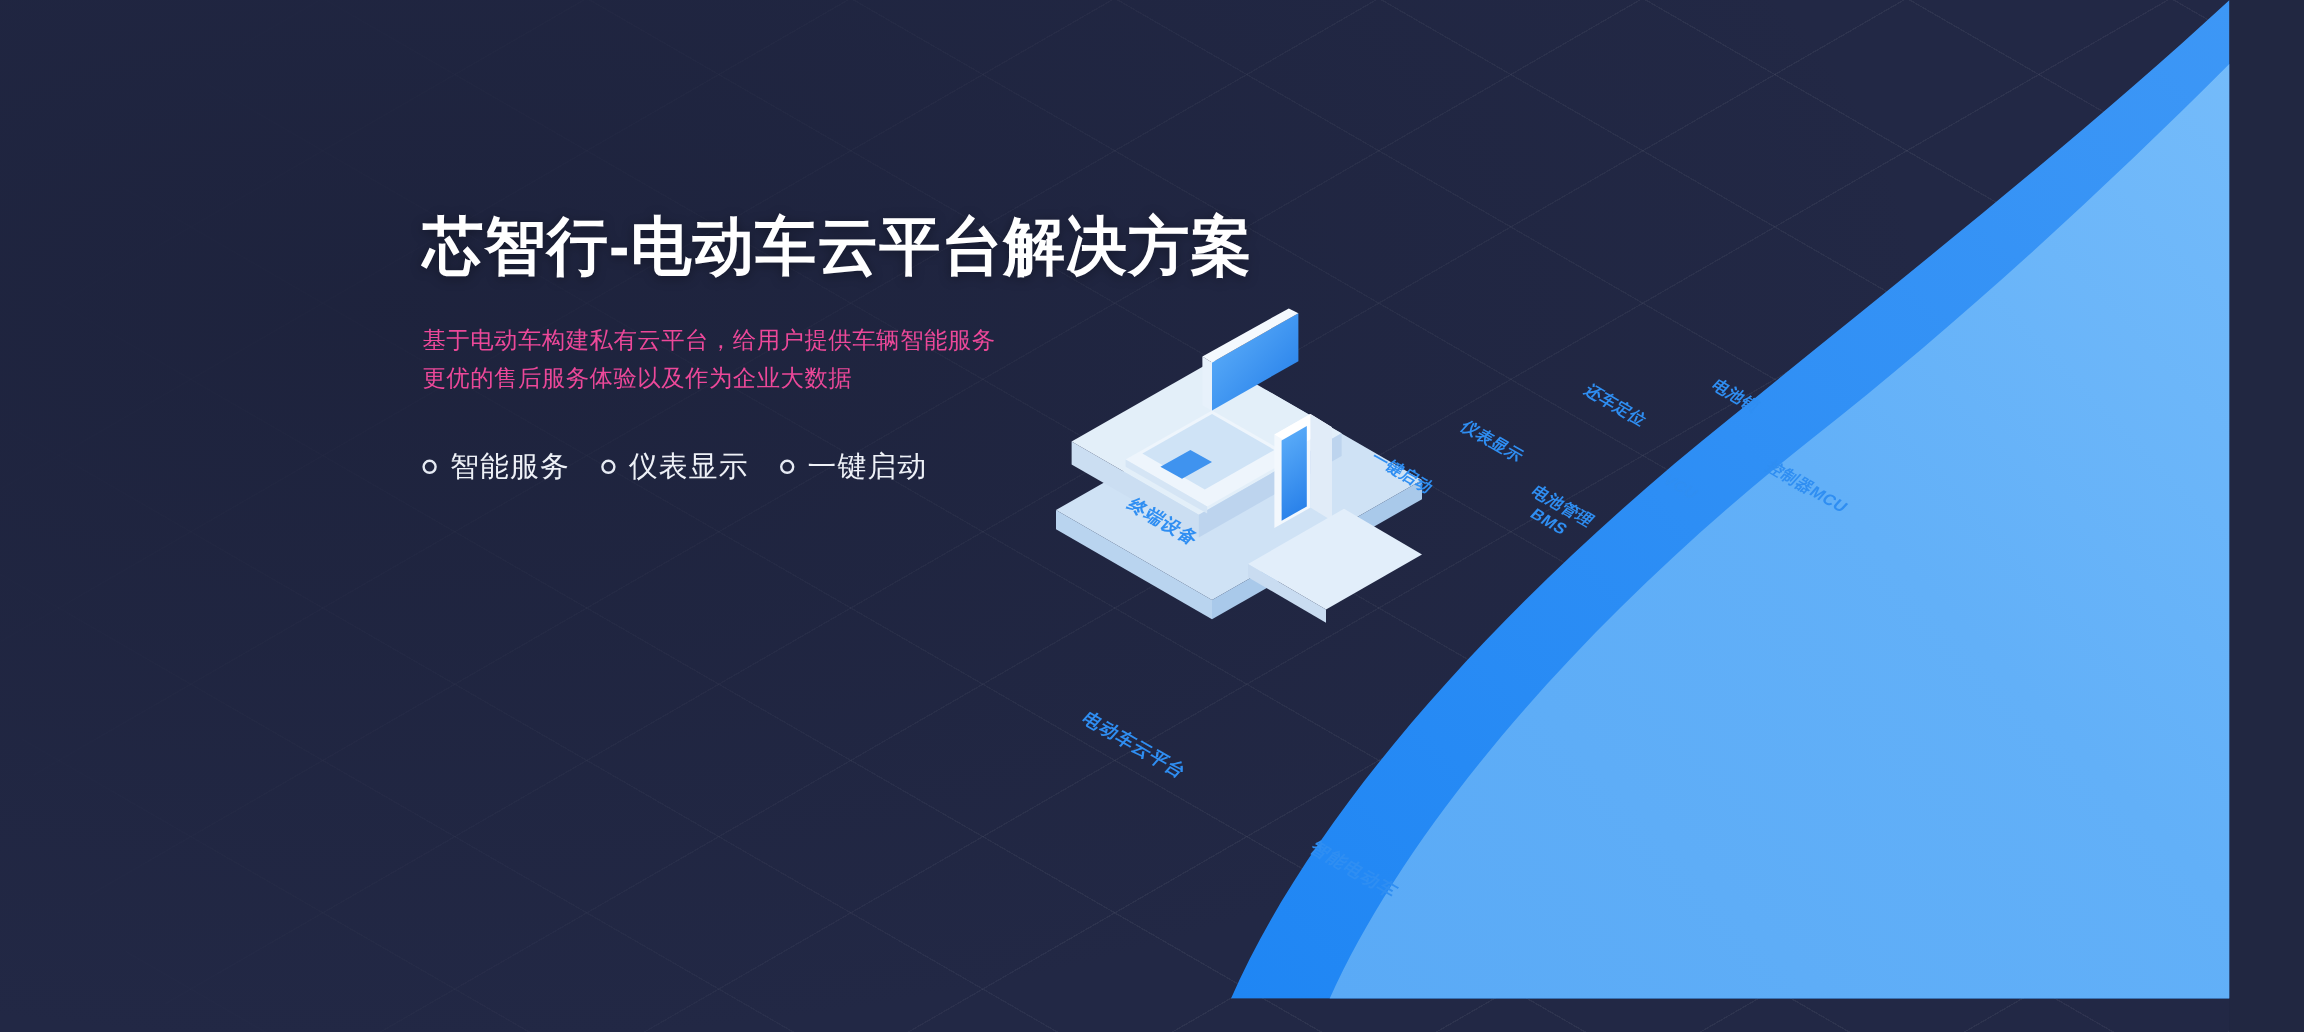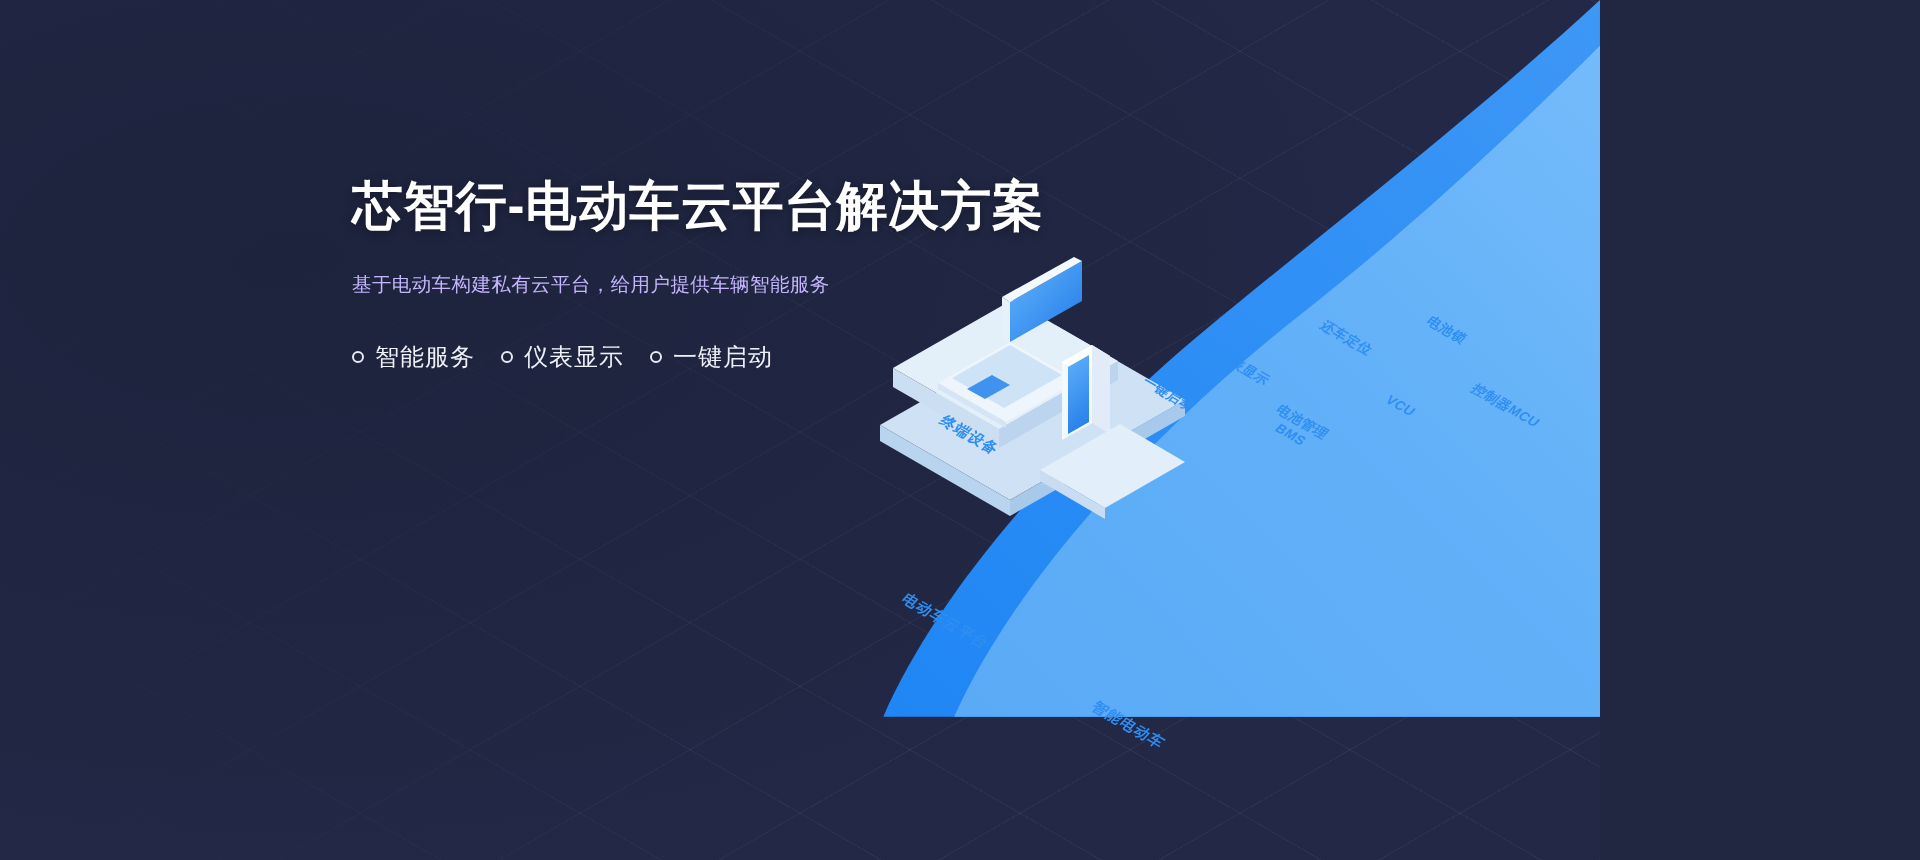--- a/index.html
+++ b/index.html
@@ -1,20 +1,20 @@
 <!DOCTYPE html>
 <html><head>
 <meta charset="utf-8">
 <title>Banner</title>
 <style>
   * { margin:0; padding:0; box-sizing:border-box; }
   html,body { width:1920px; height:860px; overflow:hidden; background:#212741; }
   body { font-family:"Liberation Sans","DejaVu Sans",sans-serif; }
 
-  #stage { position:relative; width:1600px; height:860px; overflow:hidden; background:#212741; }
+  #stage { position:relative; width:1858px; height:860px; overflow:hidden; background:#212741; }
 
   
   .bg-base{ position:absolute; inset:0; background:#222845; }
   .bg-grid{
     position:absolute; inset:0;
     background-image:
       repeating-linear-gradient(30deg, rgba(255,255,255,.055) 0 1px, transparent 1px 110px),
       repeating-linear-gradient(-30deg, rgba(255,255,255,.055) 0 1px, transparent 1px 110px);
     -webkit-mask-image: radial-gradient(125% 135% at 105% 55%, #000 52%, rgba(0,0,0,0) 88%);
             mask-image: radial-gradient(125% 135% at 105% 55%, #000 52%, rgba(0,0,0,0) 88%);
@@ -26,21 +26,21 @@
   
   .waves{ position:absolute; inset:0; }
 
   
   .copy{ position:absolute; left:352px; top:176px; width:780px; }
   .title{
     font-size:53px; font-weight:bold; color:#ffffff; letter-spacing:1px;
     line-height:1.12; white-space:nowrap; transform:scaleX(.96); transform-origin:left center;
     text-shadow:0 2px 10px rgba(0,0,0,.35);
   }
-  .subtitle{ margin-top:34px; font-size:19.5px; line-height:1.62; color:#c4b5fd; letter-spacing:.4px; }
+  .subtitle{ margin-top:34px; font-size:19.5px; line-height:1.62; color:#ec4899; letter-spacing:.4px; }
   .subtitle div{ white-space:nowrap; }
   .bullets{ margin-top:40px; display:flex; align-items:center; gap:26px; }
   .bullet{ display:flex; align-items:center; gap:11px; white-space:nowrap; }
   .bullet .dot{
     width:12px; height:12px; border-radius:50%;
     border:2px solid #e6eaf3; background:transparent; flex:0 0 auto;
   }
   .bullet .btxt{ font-size:24px; color:#eef1f7; letter-spacing:1px; }
 
   
@@ -83,20 +83,21 @@
     <path d="M1920,0 L1920,860 L1060,860 C1130,700 1290,520 1490,360 C1640,238 1790,120 1920,0 Z" fill="url(#wdark)"></path>
 
     <path d="M1920,55 L1920,860 L1145,860 C1215,705 1370,528 1560,378 C1690,276 1815,160 1920,55 Z" fill="url(#wlight)"></path>
   </svg>
 
   
   <div class="copy">
     <div class="title">芯智行-电动车云平台解决方案</div>
     <div class="subtitle">
       <div>基于电动车构建私有云平台，给用户提供车辆智能服务</div>
+      <div>更优的售后服务体验以及作为企业大数据</div>
     </div>
     <div class="bullets">
       <div class="bullet">
         <span class="dot"></span>
         <span class="btxt">智能服务</span>
       </div>
       <div class="bullet">
         <span class="dot"></span>
         <span class="btxt">仪表显示</span>
       </div>

